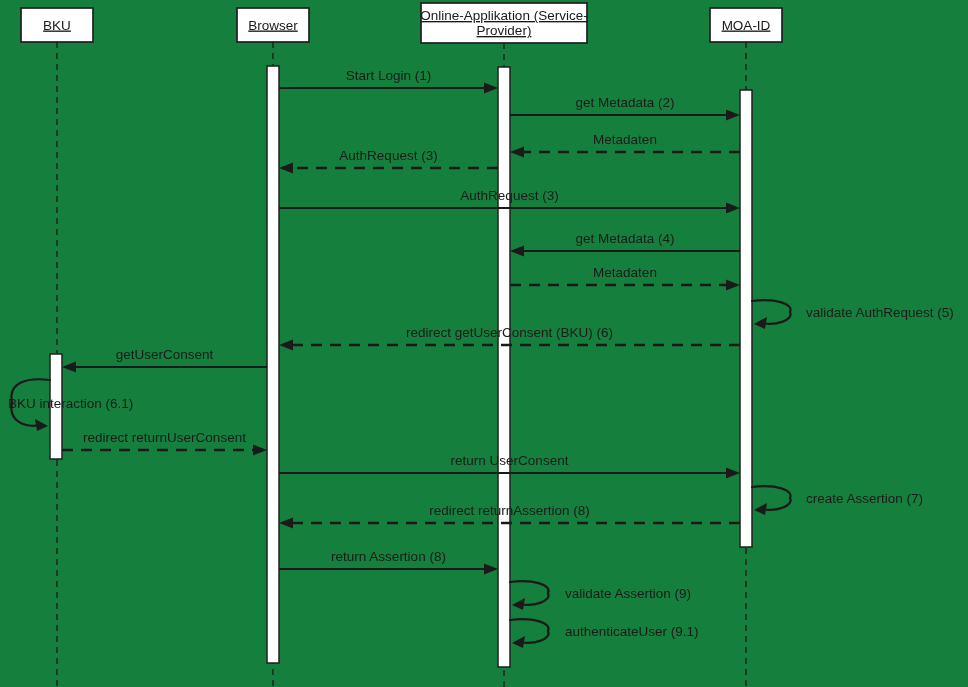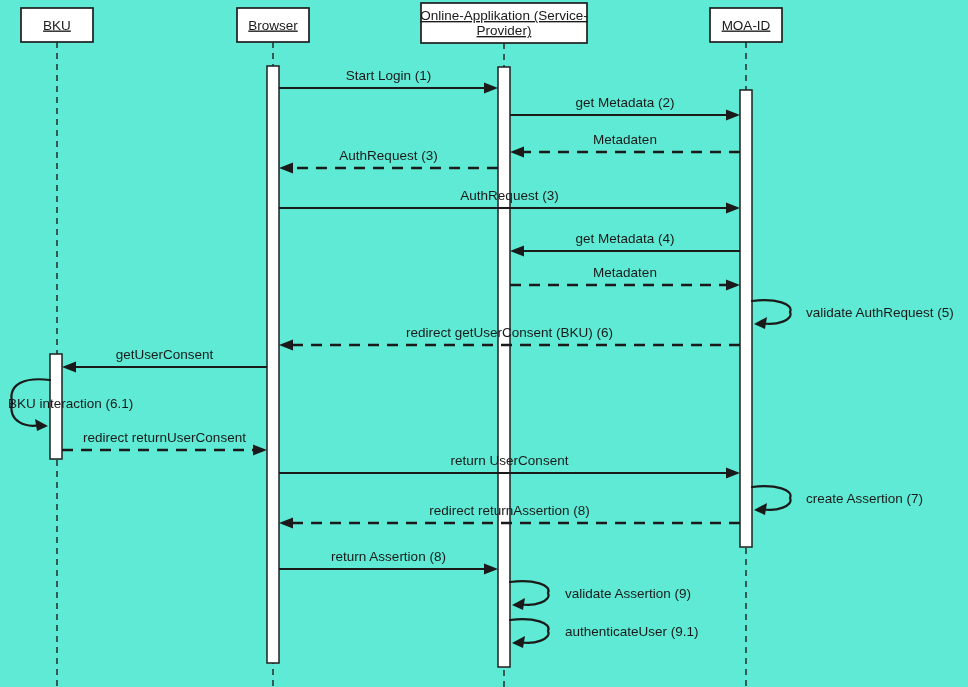--- a/index.html
+++ b/index.html
@@ -1,20 +1,20 @@
 <!DOCTYPE html>
 <html><head>
 <meta charset="utf-8">
 <style>
   html, body { margin: 0; padding: 0; background: #ffffff; }
   .stage {
     position: relative;
     width: 968px;
     height: 687px;
-    background: #5eead4;
+    background: #15803d;
     font-family: "Liberation Sans", sans-serif;
   }
   svg text {
     font-family: "Liberation Sans", sans-serif;
     fill: #1a1a1a;
   }
   .actor-box {
     fill: #ffffff;
     stroke: #1f1f1f;
     stroke-width: 1.7;

